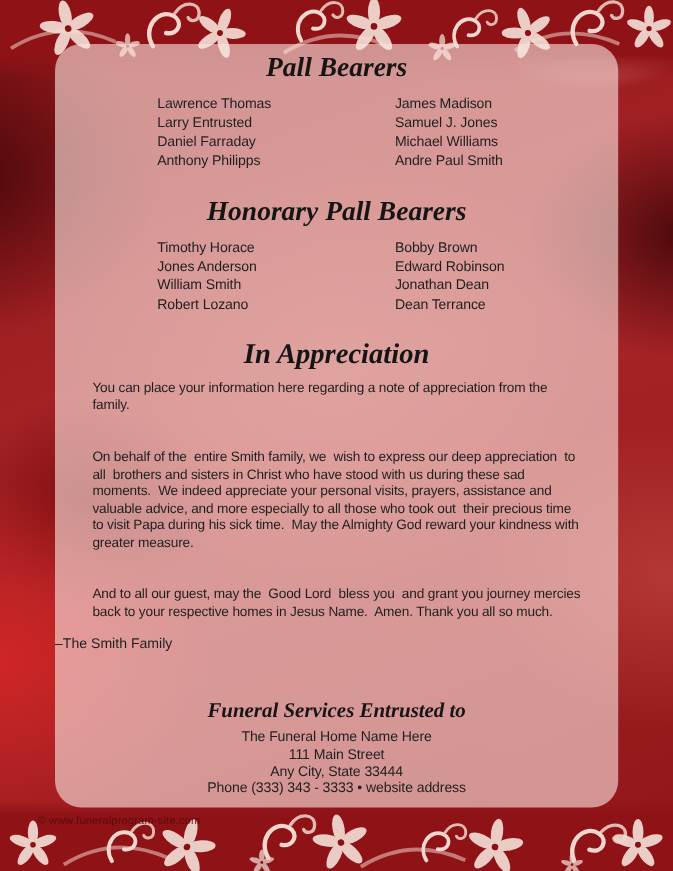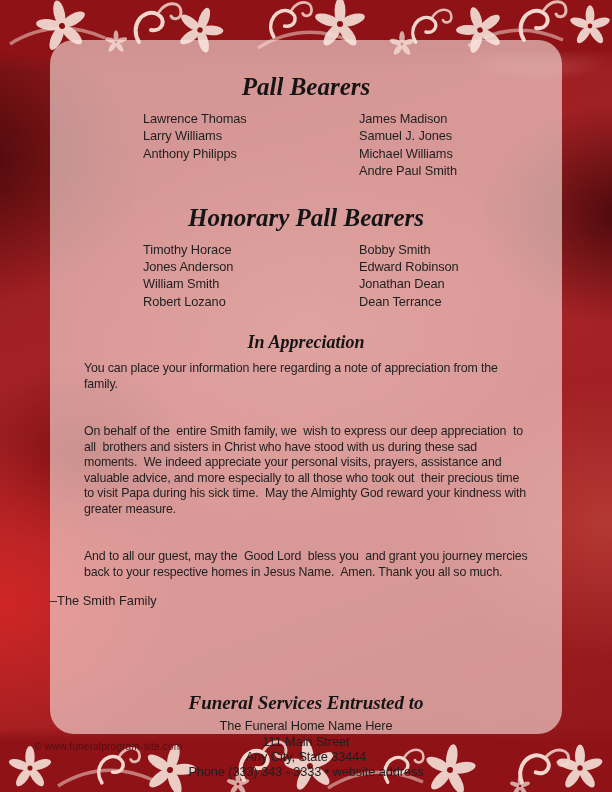--- a/index.html
+++ b/index.html
@@ -29,44 +29,44 @@
   .band{position:absolute;left:0;z-index:1;display:block;}
   .band-top{top:0;}
   .band-bottom{bottom:0;}
   
   .panel{
     position:absolute;z-index:2;
     left:50px;top:40px;width:512px;height:694px;
     border-radius:24px;
     background:rgba(250,228,222,.62);
     box-sizing:border-box;
-    padding-top:33px;
+    padding-top:8px;
     color:#1f1f1f;
   }
   h1,h2{
     font-family:"Liberation Serif","DejaVu Serif",serif;
     font-style:italic;font-weight:bold;
     text-align:center;color:#151515;
     margin:0;
   }
   h1{font-size:25px;line-height:1.12;}
   h2{font-size:19px;line-height:1.15;}
   .names-row{display:flex;margin:9px 0 0 93px;font-size:12.8px;letter-spacing:-.1px;gap:39px;}
   .names-col{list-style:none;margin:0;padding:0;line-height:17.4px;}
   .names-col.left{width:177px;}
   .h-honorary{margin-top:24px;}
-  .h-appreciation{margin-top:22px;font-size:18px;}
+  .h-appreciation{margin-top:22px;font-size:26px;}
   .body-text{
     margin:9px 30px 0 34px;
     font-size:12.4px;line-height:15.5px;letter-spacing:-.15px;
     white-space:pre-wrap;
   }
   .para{margin-top:32px;}
   .signoff{margin-top:13px;text-align:left;font-size:12.8px;}
-  .h-services{margin-top:84px;}
+  .h-services{margin-top:44px;}
   .address{
     margin-top:4px;text-align:center;
     font-size:12.8px;line-height:15.3px;letter-spacing:-.1px;
   }
   .copyright{
     position:absolute;z-index:3;
     left:34px;top:741px;
     font-size:10px;letter-spacing:.2px;
     color:rgba(80,13,15,.9);
   }
@@ -141,41 +141,42 @@
     <use href="#curl" transform="translate(386,44) scale(.85)"></use>
     <use href="#curl" transform="translate(522,42) rotate(10)"></use>
   </svg>
 
   <div class="panel">
 
     <h1>Pall Bearers</h1>
     <div class="names-row">
       <ul class="names-col left">
         <li>Lawrence Thomas</li>
-        <li>Larry Williams</li>
+        <li>Larry Entrusted</li>
+        <li>Daniel Farraday</li>
         <li>Anthony Philipps</li>
       </ul>
       <ul class="names-col">
         <li>James Madison</li>
         <li>Samuel J. Jones</li>
         <li>Michael Williams</li>
         <li>Andre Paul Smith</li>
       </ul>
     </div>
 
     <h1 class="h-honorary">Honorary Pall Bearers</h1>
     <div class="names-row">
       <ul class="names-col left">
         <li>Timothy Horace</li>
         <li>Jones Anderson</li>
         <li>William Smith</li>
         <li>Robert Lozano</li>
       </ul>
       <ul class="names-col">
-        <li>Bobby Smith</li>
+        <li>Bobby Brown</li>
         <li>Edward Robinson</li>
         <li>Jonathan Dean</li>
         <li>Dean Terrance</li>
       </ul>
     </div>
 
     <h1 class="h-appreciation">In Appreciation</h1>
     <p class="body-text">You can place your information here regarding a note of appreciation from the family.</p>
     <p class="body-text para">On behalf of the  entire Smith family, we  wish to express our deep appreciation  to all  brothers and sisters in Christ who have stood with us during these sad moments.  We indeed appreciate your personal visits, prayers, assistance and valuable advice, and more especially to all those who took out  their precious time to visit Papa during his sick time.  May the Almighty God reward your kindness with greater measure.</p>
     <p class="body-text para">And to all our guest, may the  Good Lord  bless you  and grant you journey mercies back to your respective homes in Jesus Name.  Amen. Thank you all so much.</p>

